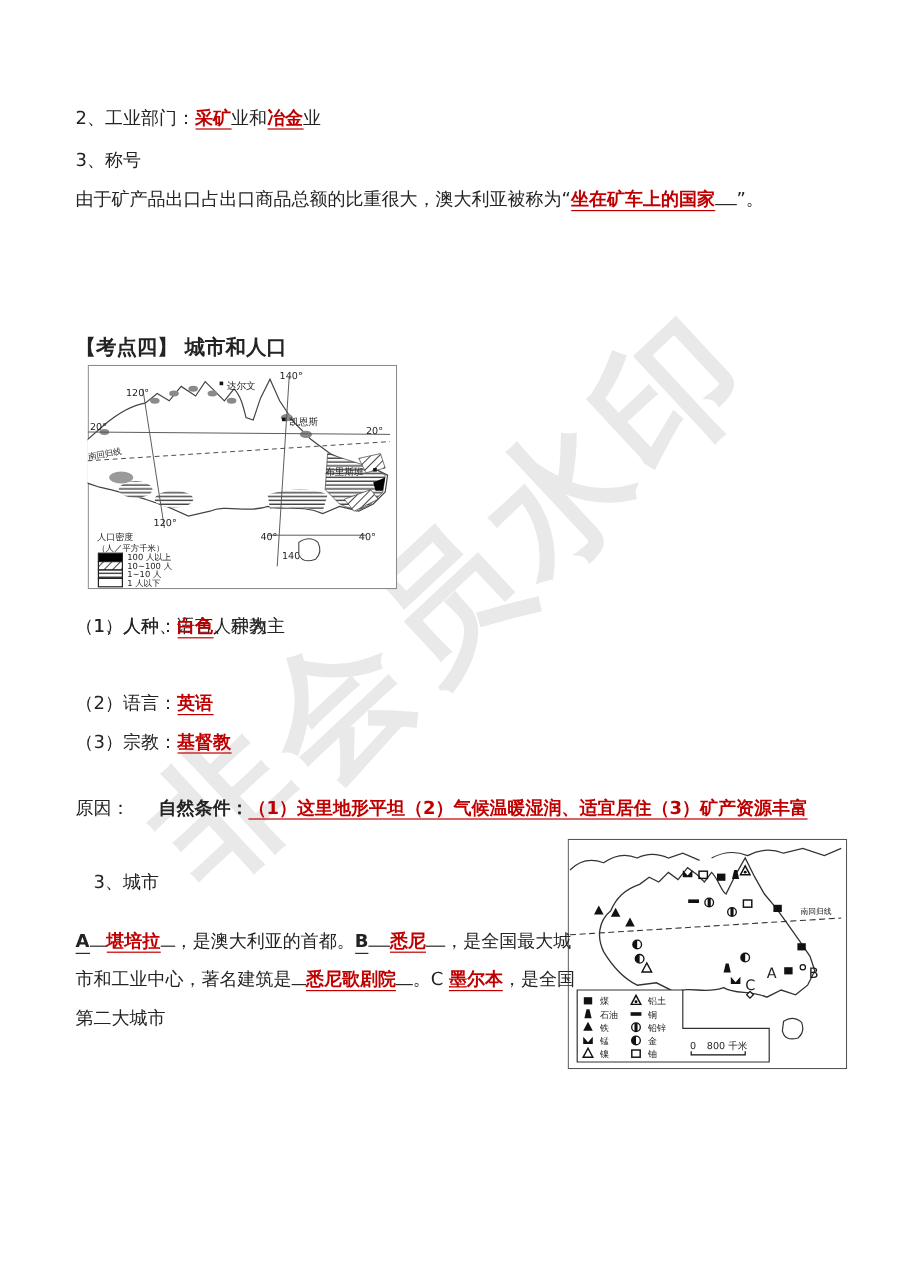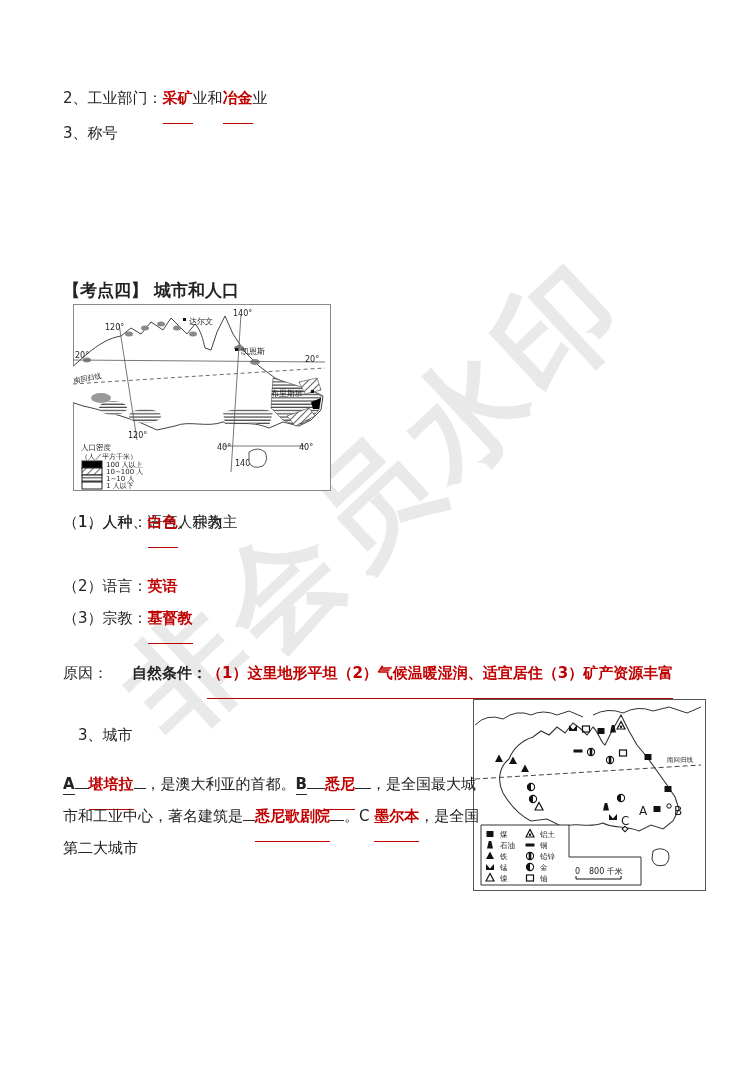--- a/index.html
+++ b/index.html
@@ -4,40 +4,43 @@
 <style>
   html,body{margin:0;padding:0;background:#ffffff;}
   .page{position:relative;width:753px;height:1065px;background:#fff;overflow:hidden;
         font-family:"DejaVu Sans","Liberation Sans",sans-serif;color:#232323;}
   .wm{position:absolute;left:0;top:420px;width:753px;text-align:center;
       font-size:118px;font-weight:bold;color:#e9e9e9;letter-spacing:8px;
       transform:rotate(-43deg);transform-origin:50% 50%;white-space:nowrap;z-index:0;}
   .ln{position:absolute;left:63px;font-size:15px;line-height:22px;white-space:nowrap;z-index:2;}
   .h{font-weight:bold;font-size:17px;}
   .b{font-weight:bold;}
-  .r{color:#c00000;font-weight:bold;border-bottom:1.5px solid #c00000;padding-bottom:16px;}
+  .r{color:#c00000;font-weight:bold;border-bottom:1.5px solid #c00000;padding-bottom:0;}
   .bu{font-weight:bold;border-bottom:1.5px solid #2a2a2a;padding-bottom:1px;}
   .bl{display:inline-block;border-bottom:1.5px solid #2a2a2a;height:15px;vertical-align:baseline;}
   .para{position:absolute;left:63px;top:768px;width:420px;font-size:15px;line-height:32px;z-index:2;}
   .mapbox{position:absolute;z-index:1;}
   svg text{font-family:"DejaVu Sans","Liberation Sans",sans-serif;fill:#1c1c1c;}
 </style>
 </head>
 <body>
 
 <div class="page">
 
   <div class="wm">非会员水印</div>
 
   <div class="ln" style="top:87px">
     <span>2、工业部门：</span><span class="r">采矿</span><span>业和</span><span class="r">冶金</span><span>业</span>
   </div>
 
   <div class="ln" style="top:122px">3、称号</div>
 
+  <div class="ln" style="top:155px">
+    <span>由于矿产品出口占出口商品总额的比重很大，澳大利亚被称为“</span><span class="r">坐在矿车上的国家</span><span class="bl" style="width:18px"></span><span>”。</span>
+  </div>
 
 
 
 
   <div class="ln h" style="top:279px">【考点四】 城市和人口</div>
 
   <svg class="mapbox" style="left:73px;top:304px" width="258" height="187" viewBox="0 0 258 187">
     <defs>
       <pattern id="pdiag" width="5" height="5" patternUnits="userSpaceOnUse" patternTransform="rotate(45)">
         <rect width="5" height="5" fill="#fff"></rect>

